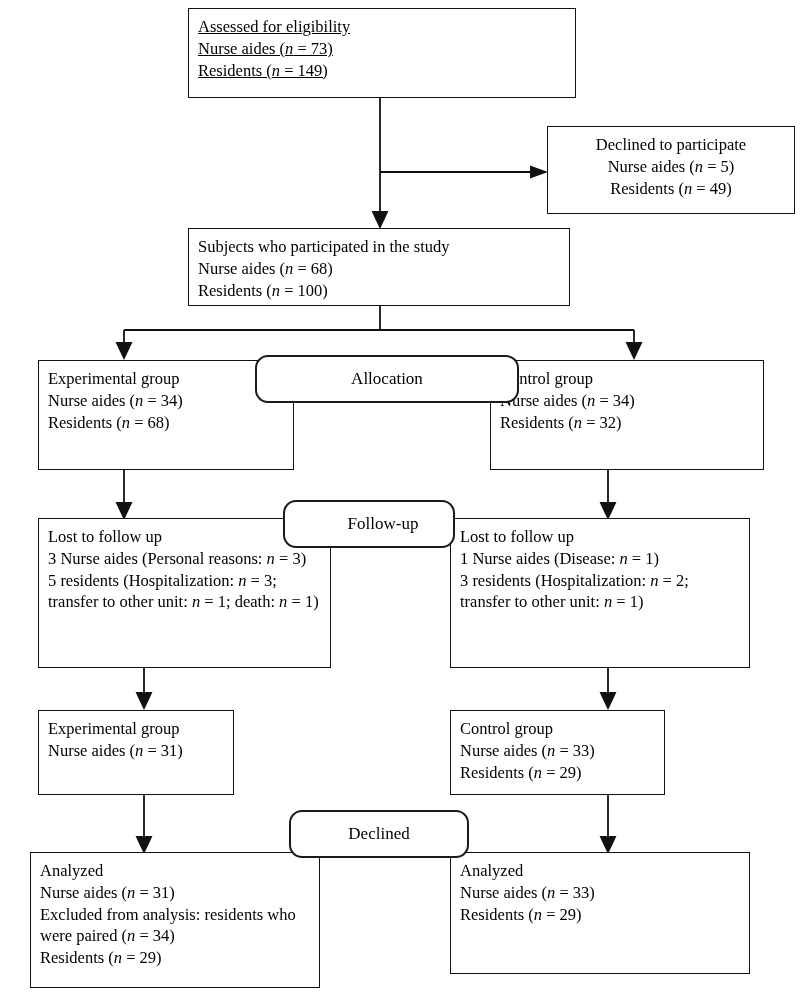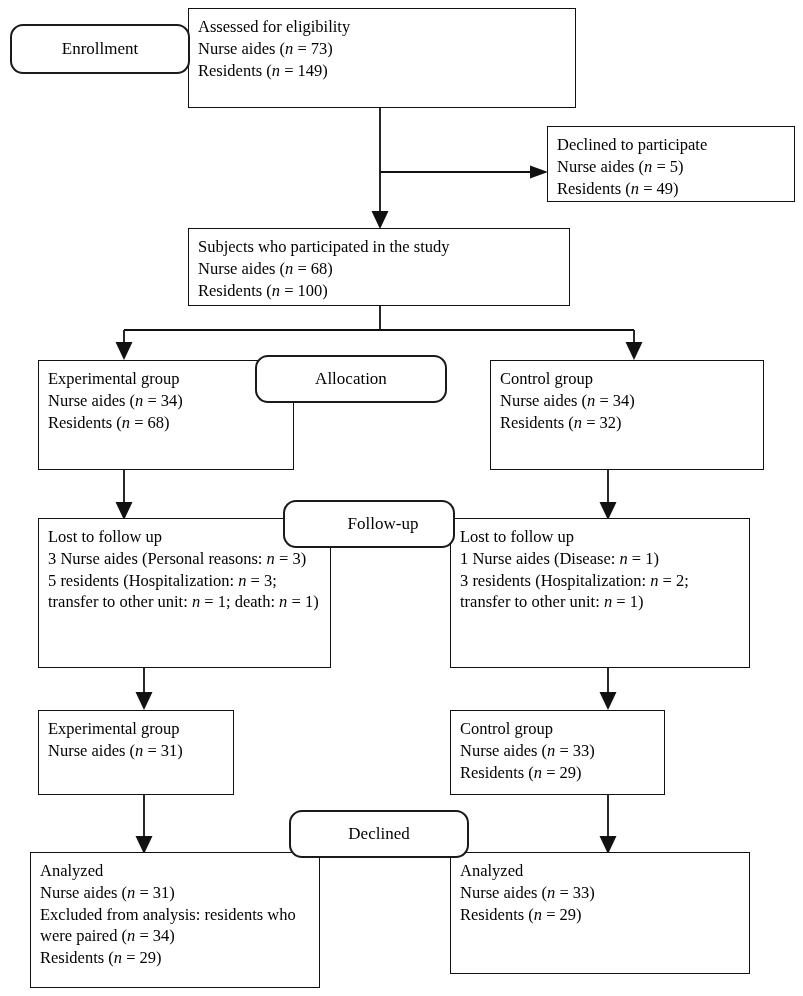--- a/index.html
+++ b/index.html
@@ -96,49 +96,46 @@
     <polygon points="144,710 135.5,692 152.5,692"></polygon>
     <line x1="608" y1="668" x2="608" y2="702"></line>
     <polygon points="608,710 599.5,692 616.5,692"></polygon>
 
     <line x1="144" y1="795" x2="144" y2="846"></line>
     <polygon points="144,854 135.5,836 152.5,836"></polygon>
     <line x1="608" y1="795" x2="608" y2="846"></line>
     <polygon points="608,854 599.5,836 616.5,836"></polygon>
   </svg>
 
-  <div class="stage" style="left:10px; top:24px; width:180px; height:50px;">
-    <span>Enrollment</span>
-  </div>
 
-  <div class="box" style="left:188px; top:8px; width:388px; height:100px;">
+  <div class="box" style="left:188px; top:8px; width:388px; height:90px;text-decoration:underline;">
     <div class="line">Assessed for eligibility</div>
     <div class="line">Nurse aides (<i class="var">n</i> = 73)</div>
     <div class="line">Residents (<i class="var">n</i> = 149)</div>
   </div>
 
-  <div class="box" style="left:547px; top:126px; width:248px; height:76px;">
+  <div class="box" style="left:547px; top:126px; width:248px; height:88px;text-align:center;">
     <div class="line">Declined to participate</div>
     <div class="line">Nurse aides (<i class="var">n</i> = 5)</div>
     <div class="line">Residents (<i class="var">n</i> = 49)</div>
   </div>
 
   <div class="box" style="left:188px; top:228px; width:382px; height:78px;">
     <div class="line">Subjects who participated in the study</div>
     <div class="line">Nurse aides (<i class="var">n</i> = 68)</div>
     <div class="line">Residents (<i class="var">n</i> = 100)</div>
   </div>
 
   <div class="box" style="left:38px; top:360px; width:256px; height:110px;">
     <div class="line">Experimental group</div>
     <div class="line">Nurse aides (<i class="var">n</i> = 34)</div>
     <div class="line">Residents (<i class="var">n</i> = 68)</div>
   </div>
 
-  <div class="stage" style="left:255px; top:355px; width:192px; height:48px;">
+  <div class="stage" style="left:255px; top:355px; width:264px; height:48px;">
     <span>Allocation</span>
   </div>
 
   <div class="box" style="left:490px; top:360px; width:274px; height:110px;">
     <div class="line">Control group</div>
     <div class="line">Nurse aides (<i class="var">n</i> = 34)</div>
     <div class="line">Residents (<i class="var">n</i> = 32)</div>
   </div>
 
   <div class="box" style="left:38px; top:518px; width:293px; height:150px;">

